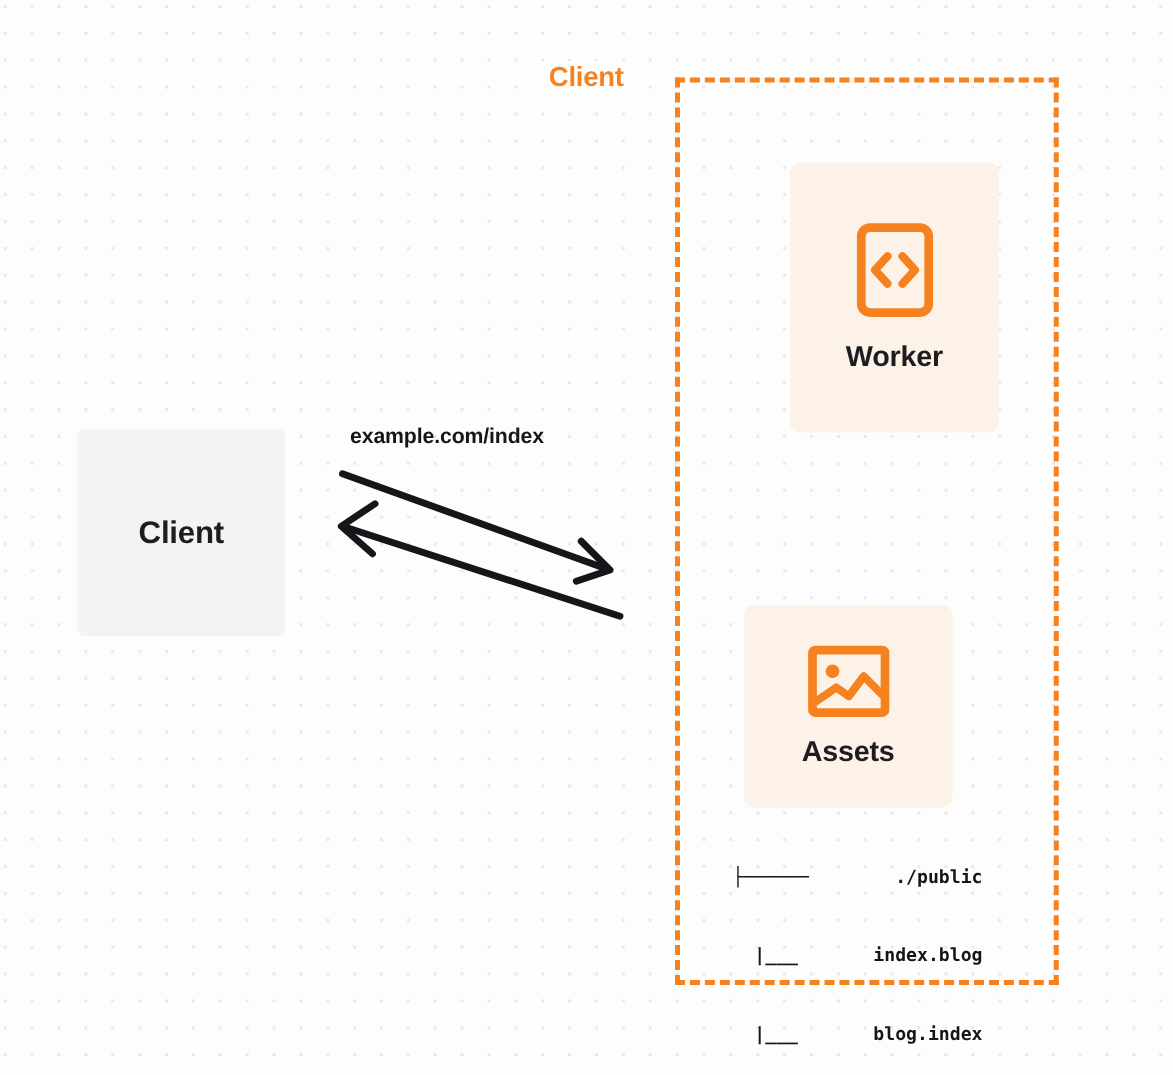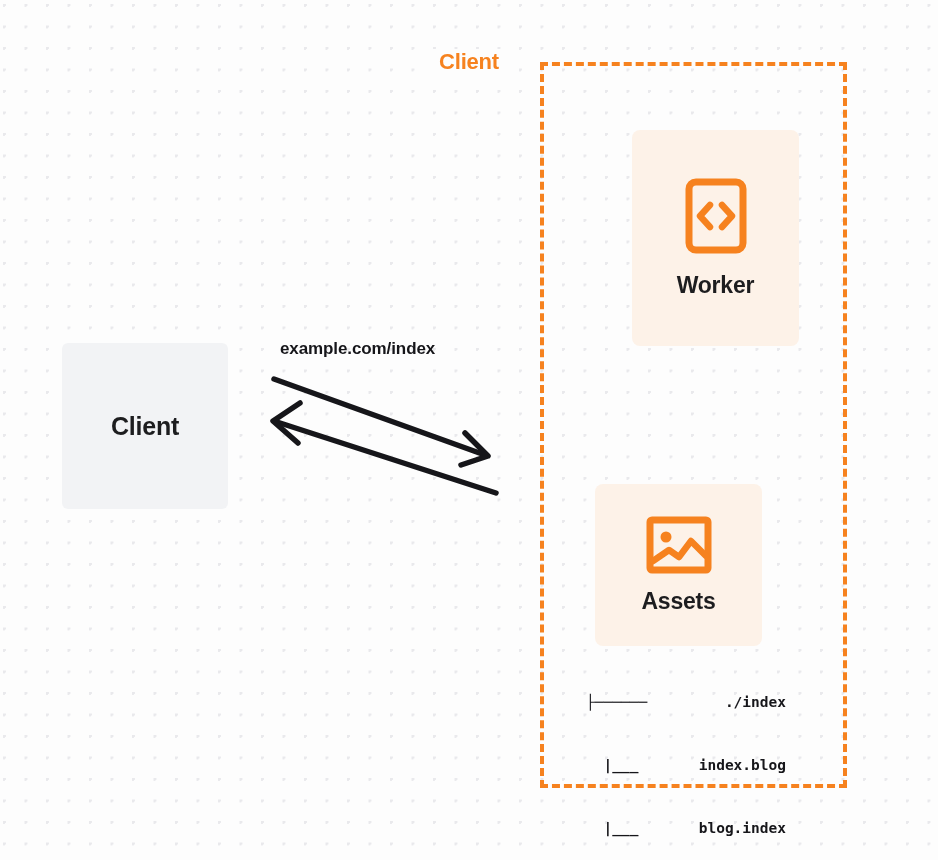--- a/index.html
+++ b/index.html
@@ -198,21 +198,21 @@
         <circle cx="20" cy="21" r="5.5" fill="#f6821f"></circle>
         <polyline points="7,45 23,34 33,41 45,25 60,40" fill="none" stroke="#f6821f" stroke-width="6.5" stroke-linecap="round" stroke-linejoin="round"></polyline>
       </svg>
     </span>
     <span class="svc-label">Assets</span>
   </div>
 
   <div class="file-tree">
     <div class="tree-row">
       <span class="tree-branch">├──────</span>
-      <span class="tree-name">./index</span>
+      <span class="tree-name">./public</span>
     </div>
     <div class="tree-row">
       <span class="tree-branch">  |___</span>
       <span class="tree-name">index.blog</span>
     </div>
     <div class="tree-row">
       <span class="tree-branch">  |___</span>
       <span class="tree-name">blog.index</span>
     </div>
     

